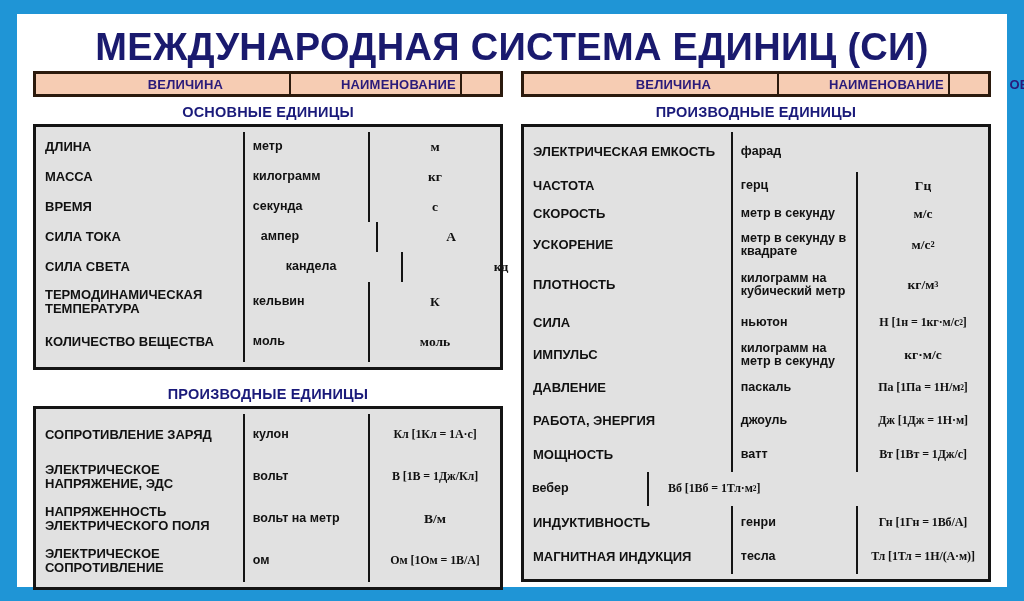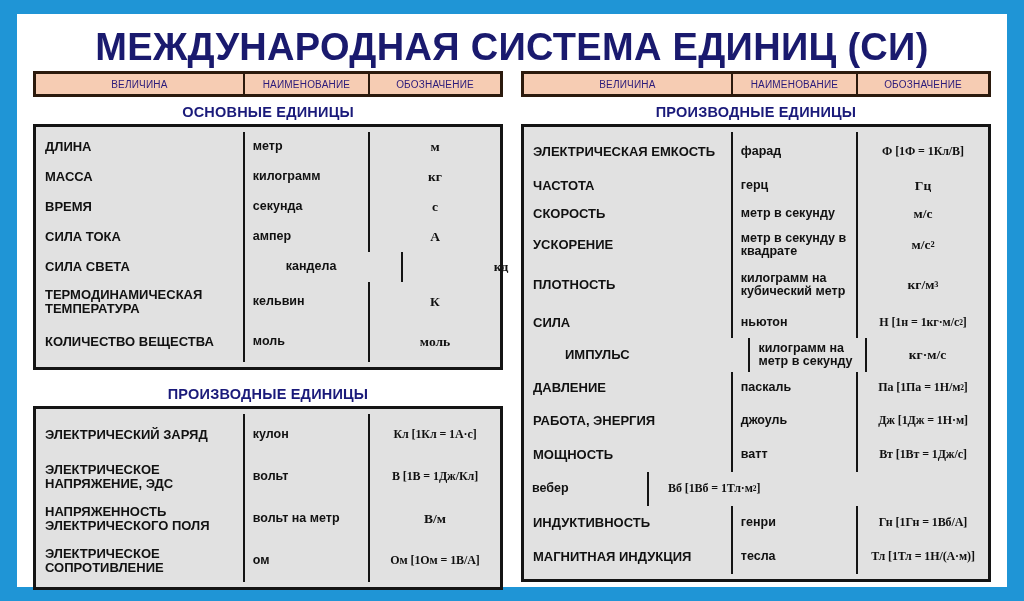--- a/index.html
+++ b/index.html
@@ -64,28 +64,29 @@
     border: 3px solid #2b1a0d;
     background: #f6ccb3;
     height: 26px;
     box-sizing: border-box;
     margin-bottom: 7px;
   }
   .hdr-cell {
     display: flex;
     align-items: center;
     justify-content: center;
-    font-size: 10px;
-    font-weight: normal;
+    font-size: 13px;
+    font-weight: bold;
     color: #2a1a7a;
     letter-spacing: 0.2px;
     border-right: 2px solid #2b1a0d;
     box-sizing: border-box;
     white-space: nowrap;
     overflow: hidden;
+    margin-left: 46px;
   }
   .hdr-cell:last-child { border-right: none; }
   .c1 { flex: 0 0 45%; }
   .c2 { flex: 0 0 27%; }
   .c3 { flex: 0 0 28%; }
 
   
   .section-caption {
     text-align: center;
     font-size: 14.5px;
@@ -186,21 +187,21 @@
             <div class="row" style="height: 30px;">
               <div class="cell cell-quantity c1">МАССА</div>
               <div class="cell cell-name c2">килограмм</div>
               <div class="cell cell-symbol c3">кг</div>
             </div>
             <div class="row" style="height: 30px;">
               <div class="cell cell-quantity c1">ВРЕМЯ</div>
               <div class="cell cell-name c2">секунда</div>
               <div class="cell cell-symbol c3">с</div>
             </div>
-            <div class="row" style="height: 30px;">
+            <div class="row" style="height: 30px; gap: 8px;">
               <div class="cell cell-quantity c1">СИЛА ТОКА</div>
               <div class="cell cell-name c2">ампер</div>
               <div class="cell cell-symbol c3">А</div>
             </div>
             <div class="row" style="height: 30px; gap: 33px;">
               <div class="cell cell-quantity c1">СИЛА СВЕТА</div>
               <div class="cell cell-name c2">кандела</div>
               <div class="cell cell-symbol c3">кд</div>
             </div>
             <div class="row" style="height: 40px;">
@@ -214,21 +215,21 @@
               <div class="cell cell-symbol c3">моль</div>
             </div>
           </div>
 
         <div class="gap-14 spacer-block"></div>
 
         <div class="section-caption">ПРОИЗВОДНЫЕ ЕДИНИЦЫ</div>
 
         <div class="unit-table">
             <div class="row" style="height: 42px;">
-              <div class="cell cell-quantity c1">ЭЛЕКТРИЧЕСКИЙ ЗАРЯД</div>
+              <div class="cell cell-quantity c1">СОПРОТИВЛЕНИЕ ЗАРЯД</div>
               <div class="cell cell-name c2">кулон</div>
               <div class="cell cell-symbol c3 small">Кл [1Кл = 1А·с]</div>
             </div>
             <div class="row" style="height: 42px;">
               <div class="cell cell-quantity c1">ЭЛЕКТРИЧЕСКОЕ НАПРЯЖЕНИЕ, ЭДС</div>
               <div class="cell cell-name c2">вольт</div>
               <div class="cell cell-symbol c3 small">В [1В = 1Дж/Кл]</div>
             </div>
             <div class="row" style="height: 42px;">
               <div class="cell cell-quantity c1">НАПРЯЖЕННОСТЬ ЭЛЕКТРИЧЕСКОГО ПОЛЯ</div>
@@ -251,21 +252,20 @@
           <div class="hdr-cell c2">НАИМЕНОВАНИЕ</div>
           <div class="hdr-cell c3">ОБОЗНАЧЕНИЕ</div>
         </div>
 
         <div class="section-caption">ПРОИЗВОДНЫЕ ЕДИНИЦЫ</div>
 
         <div class="unit-table">
             <div class="row" style="height: 40px;">
               <div class="cell cell-quantity c1">ЭЛЕКТРИЧЕСКАЯ ЕМКОСТЬ</div>
               <div class="cell cell-name c2">фарад</div>
-              <div class="cell cell-symbol c3 small">Ф [1Ф = 1Кл/В]</div>
             </div>
             <div class="row" style="height: 28px;">
               <div class="cell cell-quantity c1">ЧАСТОТА</div>
               <div class="cell cell-name c2">герц</div>
               <div class="cell cell-symbol c3">Гц</div>
             </div>
             <div class="row" style="height: 28px;">
               <div class="cell cell-quantity c1">СКОРОСТЬ</div>
               <div class="cell cell-name c2">метр в секунду</div>
               <div class="cell cell-symbol c3">м/с</div>
@@ -278,21 +278,21 @@
             <div class="row" style="height: 46px;">
               <div class="cell cell-quantity c1">ПЛОТНОСТЬ</div>
               <div class="cell cell-name c2">килограмм на кубический метр</div>
               <div class="cell cell-symbol c3">кг/м<sup>3</sup></div>
             </div>
             <div class="row" style="height: 30px;">
               <div class="cell cell-quantity c1">СИЛА</div>
               <div class="cell cell-name c2">ньютон</div>
               <div class="cell cell-symbol c3 small">Н [1н = 1кг·м/с<sup>2</sup>]</div>
             </div>
-            <div class="row" style="height: 34px; margin-left: 32px;">
+            <div class="row" style="height: 34px;">
               <div class="cell cell-quantity c1">ИМПУЛЬС</div>
               <div class="cell cell-name c2">килограмм на метр в секунду</div>
               <div class="cell cell-symbol c3">кг·м/с</div>
             </div>
             <div class="row" style="height: 32px;">
               <div class="cell cell-quantity c1">ДАВЛЕНИЕ</div>
               <div class="cell cell-name c2">паскаль</div>
               <div class="cell cell-symbol c3 small">Па [1Па = 1Н/м<sup>2</sup>]</div>
             </div>
             <div class="row" style="height: 34px;">

